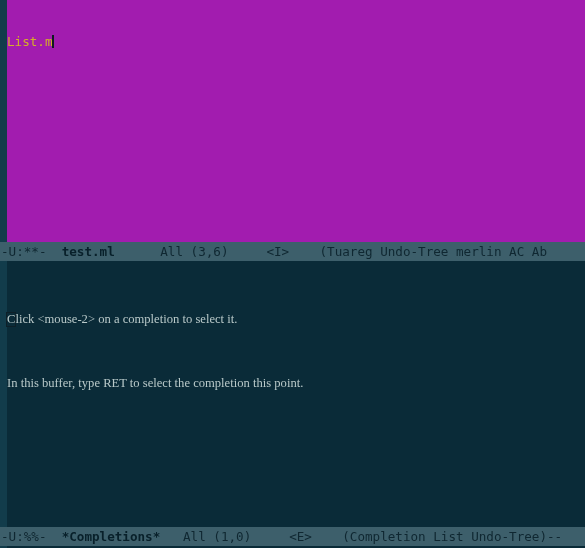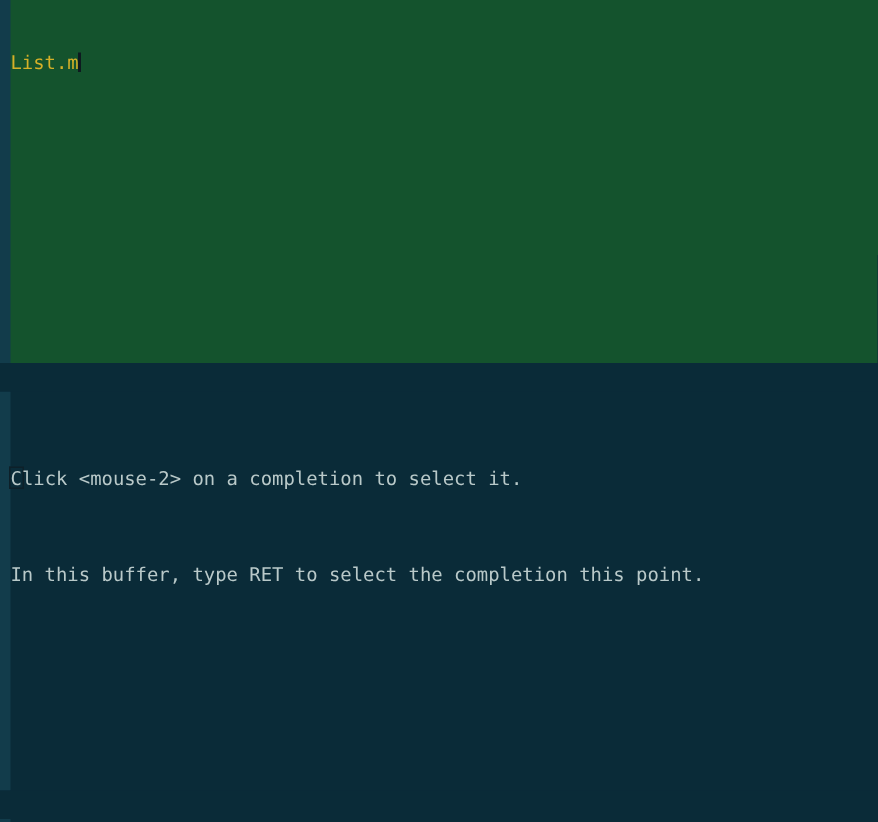--- a/index.html
+++ b/index.html
@@ -50,21 +50,21 @@
   }
   .buf-line {
     height: 16px;
     white-space: pre;
   }
 
   
   #edit-window {
     top: 0;
     height: 242px;
-    background: #14532d;
+    background: #a21caf;
   }
   .code-module { color: #d4b028; }
   .cursor-bar {
     display: inline-block;
     width: 2px;
     height: 13px;
     background: #0e1a20;
     vertical-align: -2px;
     margin-left: -1px;
   }
@@ -89,20 +89,21 @@
     color: #08202a;
   }
   #mode-line-top { top: 242px; }
   #mode-line-bottom { top: 527px; }
 
   
   #completions-window {
     top: 261px;
     height: 266px;
     background: #0a2b38;
+    font-family: Liberation Serif, serif;
   }
   .help-text { color: #b9c9c9; }
   .box-cursor {
     display: inline-block;
     border: 1px solid #0d2029;
     background: #0a2b38;
     color: #b9c9c9;
     margin: 0 -1px;
     line-height: 13px;
     padding: 0;
@@ -125,20 +126,21 @@
 
 <div class="frame">
 
   <div class="window" id="edit-window">
     <div class="fringe"></div>
     <div class="text-area">
       <div class="buf-line"><span class="code-module">List.m</span><span class="cursor-bar"></span></div>
     </div>
   </div>
 
+  <div class="mode-line" id="mode-line-top"><span>-U:**-</span><span>  </span><span class="ml-buf">test.ml</span><span>      </span><span>All (3,6)</span><span>     </span><span>&lt;I&gt;</span><span>    </span><span>(Tuareg Undo-Tree merlin AC Ab</span></div>
 
   <div class="window" id="completions-window">
     <div class="fringe"></div>
     <div class="text-area">
 
       <div class="buf-line"><span class="box-cursor">C</span><span class="help-text">lick &lt;mouse-2&gt; on a completion to select it.</span></div>
 
       <div class="buf-line help-text">In this buffer, type RET to select the completion this point.</div>
 
       <div class="buf-line"> </div>
@@ -156,18 +158,19 @@
 
       
 
       
 
       
 
     </div>
   </div>
 
+  <div class="mode-line" id="mode-line-bottom"><span>-U:%%-</span><span>  </span><span class="ml-buf">*Completions*</span><span>   </span><span>All (1,0)</span><span>     </span><span>&lt;E&gt;</span><span>    </span><span>(Completion List Undo-Tree)--</span></div>
 
   <div id="echo-area">
     <div class="fringe"></div>
   </div>
 
 </div>
 
 </body></html>

